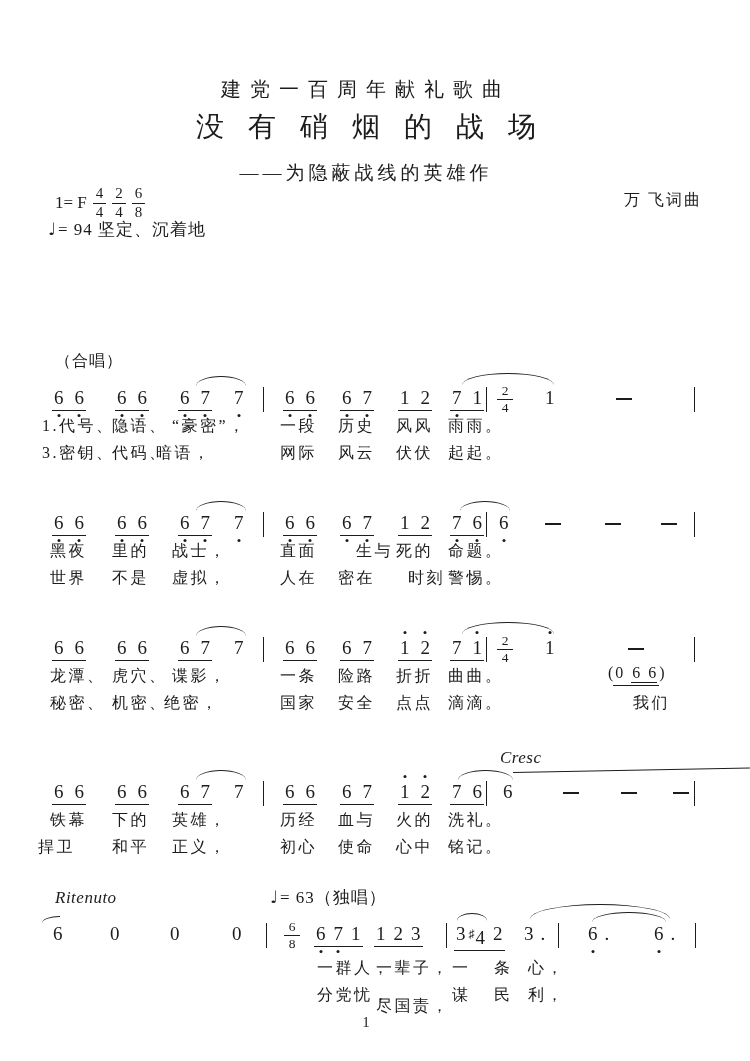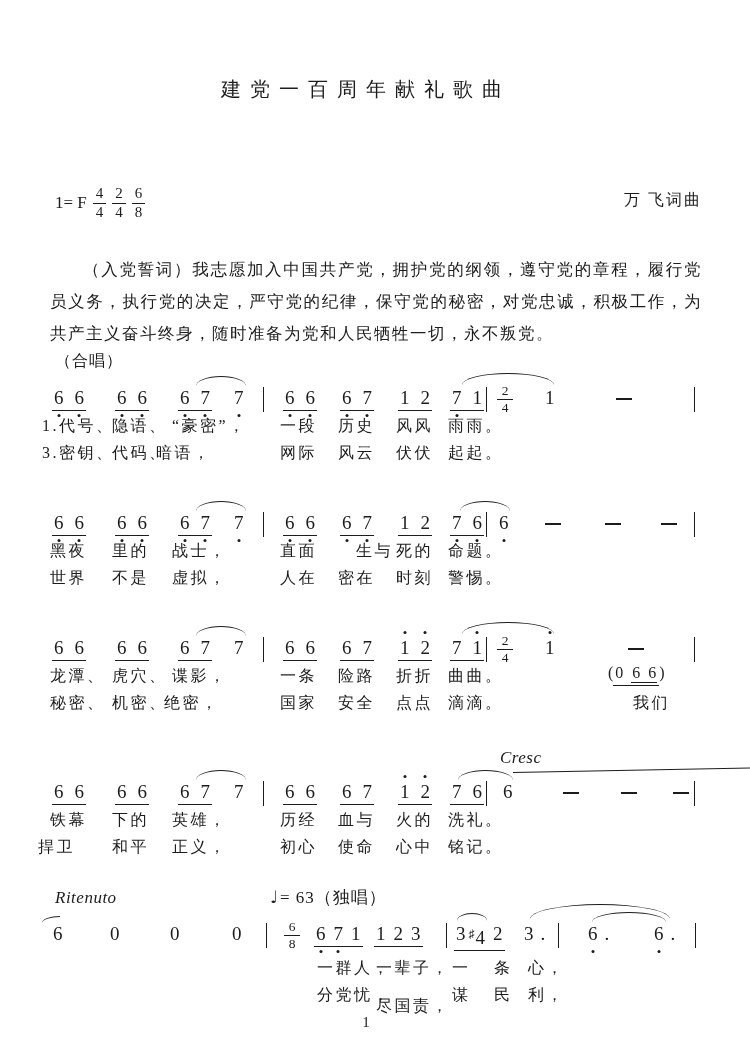--- a/index.html
+++ b/index.html
@@ -49,39 +49,43 @@
   .crescline{position:absolute;border-top:1.5px solid #1c1c1c;transform:rotate(-1.1deg);transform-origin:left center;}
   .slurend{position:absolute;border-top:1.5px solid #1c1c1c;border-radius:100% 0 0 0/100% 0 0 0;height:6px;}
   .footer{font-size:15px;}
 </style>
 </head>
 <body>
 
 <div class="page">
 
   <div class="abs ctr series" style="top:76px">建党一百周年献礼歌曲</div>
+  <div class="abs ctr maintitle" style="top:108px;text-indent:24px">没有硝烟的战场</div>
+  <div class="abs ctr dedication" style="top:160px">——为隐蔽战线的英雄作</div>
 
   <div class="abs keyline" style="left:55px;top:186px">
     <span>1= F</span>
     <span class="frac">
         <span class="num">4</span>
         <span class="den">4</span>
       </span>
     <span class="frac">
         <span class="num">2</span>
         <span class="den">4</span>
       </span>
     <span class="frac">
         <span class="num">6</span>
         <span class="den">8</span>
       </span>
   </div>
   <div class="abs credit" style="right:48px;top:190px">万 飞词曲</div>
-
-  <div class="abs oath" style="left:50px;top:254px">（入党誓词）我志愿加入中国共产党，拥护党的纲领，遵守党的章程，履行党员义务，执行党的决定，严守党的纪律，保守党的秘密，对党忠诚，积极工作，为共产主义奋斗终身，随时准备为党和人民牺牲一切，永不叛党。</div>
+  <div class="abs tempoline" style="left:48px;top:218px">
+    <span class="nglyph">♩</span><span>= 94 坚定、沉着地</span>
+  </div>
+
 
   <div class="abs small-label" style="left:55px;top:351px">（合唱）</div>
 
   <div class="sys" style="top:388px">
     <span class="ng" style="left:52px"><span class="grp">
           <span class="n lo">6</span>
           <span class="n lo">6</span>
         </span></span>
     <span class="ng" style="left:115px"><span class="grp">
           <span class="n lo">6</span>
@@ -179,21 +183,21 @@
     <span class="lyr row1" style="left:172px">战士，</span>
     <span class="lyr row1" style="left:280px">直面</span>
     <span class="lyr row1" style="left:356px">生与</span>
     <span class="lyr row1" style="left:396px">死的</span>
     <span class="lyr row1" style="left:448px">命题。</span>
     <span class="lyr row2" style="left:50px">世界</span>
     <span class="lyr row2" style="left:112px">不是</span>
     <span class="lyr row2" style="left:172px">虚拟，</span>
     <span class="lyr row2" style="left:280px">人在</span>
     <span class="lyr row2" style="left:338px">密在</span>
-    <span class="lyr row2" style="left:396px">时刻</span>
+    <span class="lyr row2" style="left:408px">时刻</span>
     <span class="lyr row2" style="left:448px">警惕。</span>
   </div>
 
   <div class="sys" style="top:638px">
     <span class="ng" style="left:52px"><span class="grp">
           <span class="n">6</span>
           <span class="n">6</span>
         </span></span>
     <span class="ng" style="left:115px"><span class="grp">
           <span class="n">6</span>

